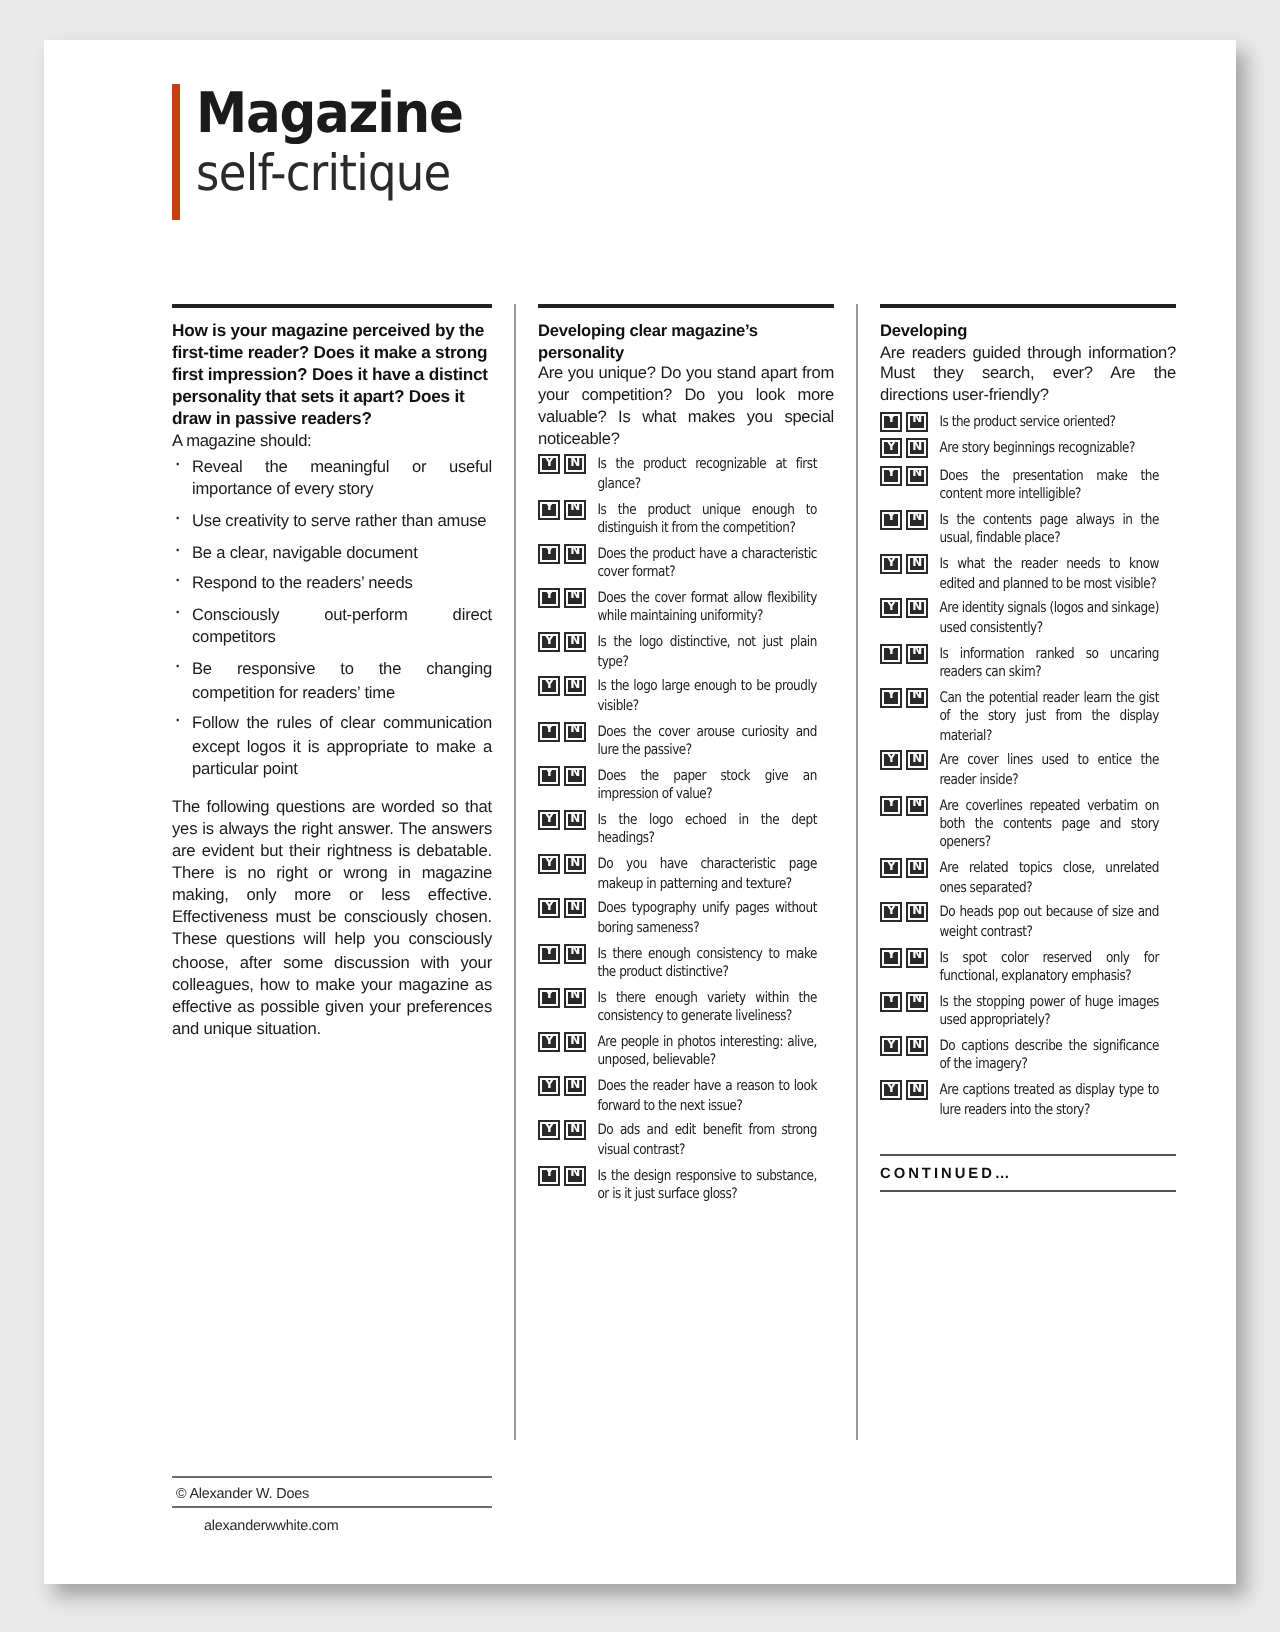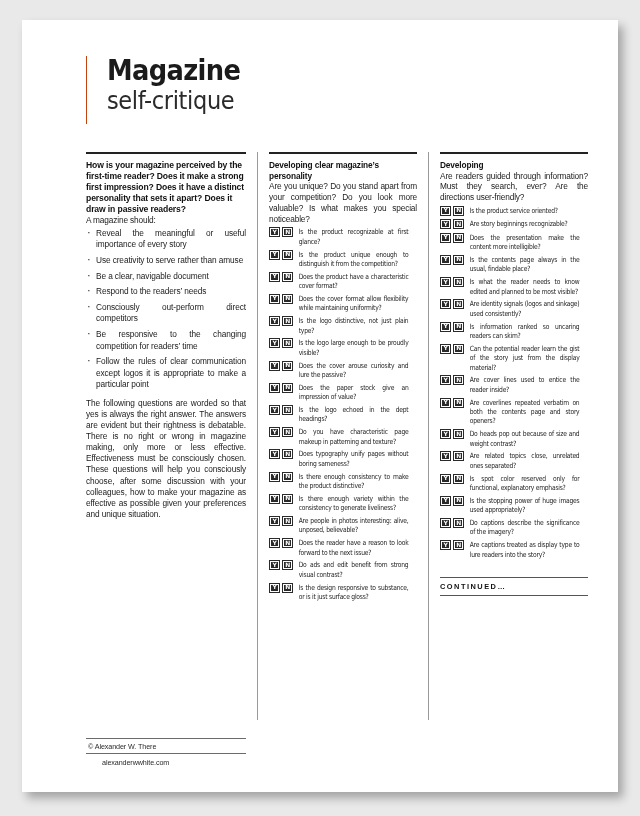--- a/index.html
+++ b/index.html
@@ -21,23 +21,23 @@
     left: 22px; top: 20px;
     width: 596px; height: 772px;
     background: #ffffff;
     box-shadow: 5px 6px 9px rgba(0,0,0,0.30);
     box-sizing: border-box;
   }
 
   
   .masthead {
     position: absolute;
-    left: 64px; top: 36px;
-    padding-left: 20px;
-    border-left: 1px solid #c2410c;
+    left: 64px; top: 22px;
+    padding-left: 8px;
+    border-left: 4px solid #c2410c;
     height: 68px;
   }
   .mast-1 {
     font-family: "DejaVu Sans", sans-serif;
     font-weight: bold;
     font-size: 28px;
     line-height: 30px;
     letter-spacing: -0.7px;
     color: #1b1b1b;
     transform: scaleX(0.92);
@@ -498,30 +498,30 @@
                 </div>
               <div class="qtext">Are coverlines repeated verbatim on both the contents page and story openers?</div>
             </div>
             <div class="qrow">
               <div class="ynbox">
                   <span>Y</span>
                 </div>
               <div class="ynbox">
                   <span>N</span>
                 </div>
+              <div class="qtext">Are related topics close, unrelated ones separated?</div>
+            </div>
+            <div class="qrow">
+              <div class="ynbox">
+                  <span>Y</span>
+                </div>
+              <div class="ynbox">
+                  <span>N</span>
+                </div>
               <div class="qtext">Do heads pop out because of size and weight contrast?</div>
-            </div>
-            <div class="qrow">
-              <div class="ynbox">
-                  <span>Y</span>
-                </div>
-              <div class="ynbox">
-                  <span>N</span>
-                </div>
-              <div class="qtext">Are related topics close, unrelated ones separated?</div>
             </div>
             <div class="qrow">
               <div class="ynbox">
                   <span>Y</span>
                 </div>
               <div class="ynbox">
                   <span>N</span>
                 </div>
               <div class="qtext">Is spot color reserved only for functional, explanatory emphasis?</div>
             </div>
@@ -559,19 +559,19 @@
             <div class="continued">CONTINUED…</div>
             <div class="rule-thin"></div>
           </div>
         </div>
       </div>
 
     </div>
 
     <div class="footer">
       <div class="rule"></div>
-      <div class="copy">© Alexander W. There</div>
+      <div class="copy">© Alexander W. Does</div>
       <div class="rule"></div>
       <div class="site">alexanderwwhite.com</div>
     </div>
 
   </div>
 </div>
 
 </body></html>

